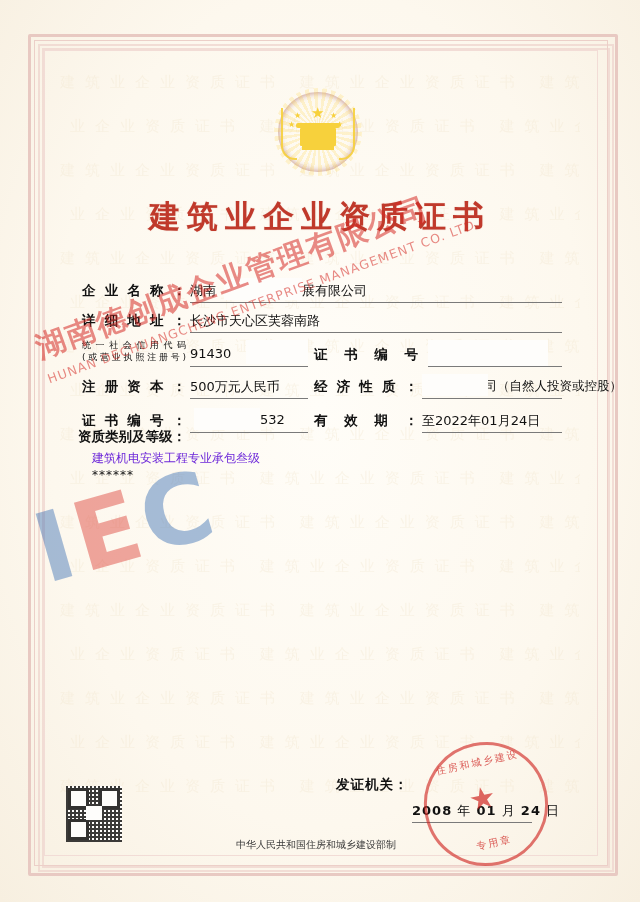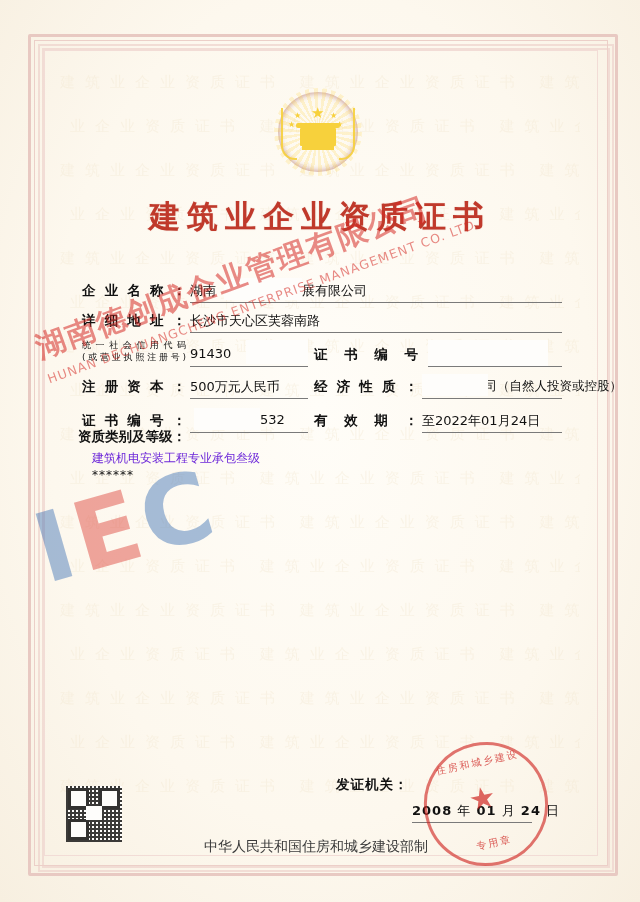--- a/index.html
+++ b/index.html
@@ -277,21 +277,21 @@
   .issue-date .num { font-weight: bold; }
   .date-underline {
     position: absolute;
     border-bottom: 1px solid #7a7a7a;
   }
   .footer-org {
     position: absolute;
     left: 0; top: 838px;
     width: 632px;
     text-align: center;
-    font-size: 14px;
+    font-size: 10px;
     color: #3a3a3a;
   }
 
   
   .seal {
     position: absolute;
     left: 424px; top: 742px;
     width: 118px; height: 118px;
     border-radius: 50%;
     border: 3px solid rgba(206,32,28,.72);

